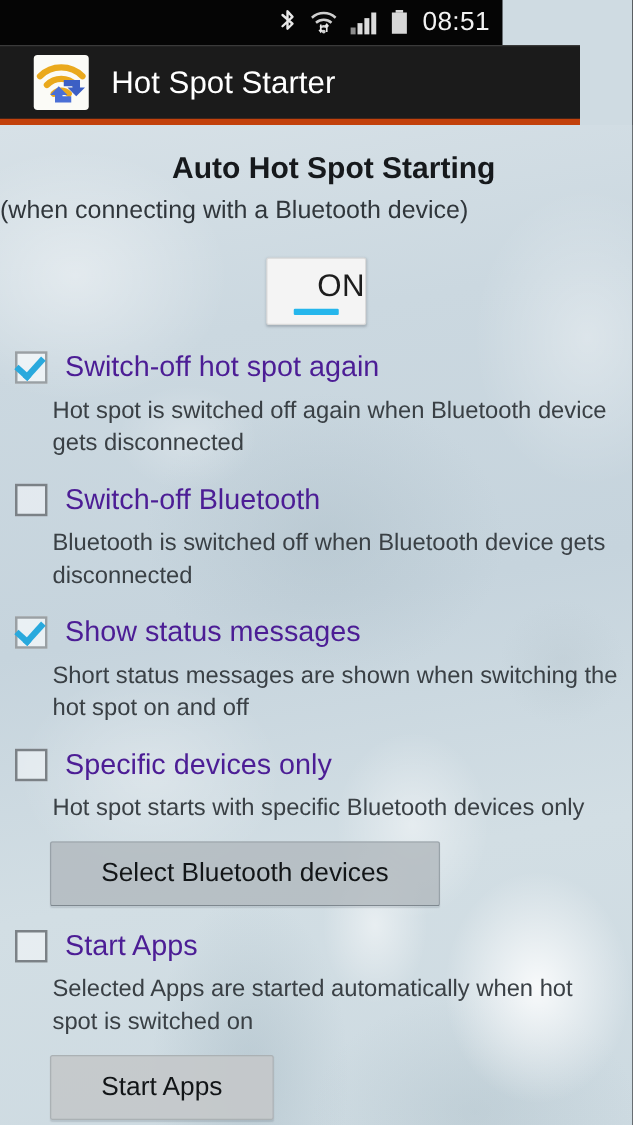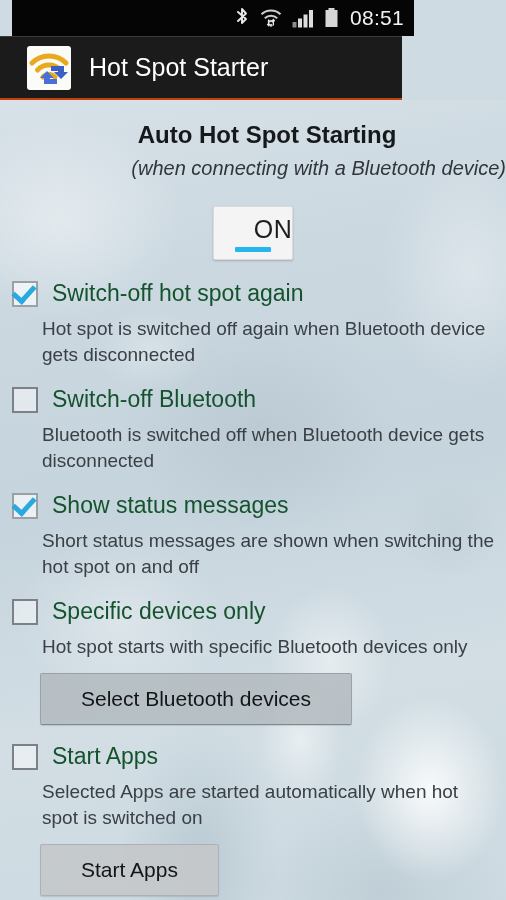--- a/index.html
+++ b/index.html
@@ -40,21 +40,21 @@
     left: 0; top: 0; right: 0; bottom: 0;
     background:
       radial-gradient(ellipse 60px 90px at 300px 640px, rgba(255,255,255,0.5) 0%, rgba(255,255,255,0) 70%),
       radial-gradient(ellipse 80px 60px at 150px 250px, rgba(255,255,255,0.25) 0%, rgba(255,255,255,0) 70%),
       radial-gradient(ellipse 70px 70px at 450px 430px, rgba(186,200,208,0.4) 0%, rgba(186,200,208,0) 72%);
   }
 
   
   .statusbar {
     position: absolute;
-    left: 12px; top: 0;
+    left: 0; top: 0;
     width: 402px; height: 36px;
     background: #050505;
     display: flex;
     align-items: center;
     justify-content: flex-end;
     padding-right: 10px;
     box-sizing: border-box;
     padding-left: 39px;
   }
   .sb-icon { margin-left: 9px; display: flex; align-items: center; }
@@ -62,24 +62,24 @@
     color: #f2f2f2;
     font-size: 21px;
     margin-left: 11px;
     letter-spacing: 0.3px;
   }
 
   
   .actionbar {
     position: absolute;
     left: 0; top: 36px;
-    width: 402px; height: 64px;
+    width: 464px; height: 64px;
     background: #1b1b1b;
     border-top: 1px solid #3a3a3a;
-    border-bottom: 2px solid #c2410c;
+    border-bottom: 5px solid #c2410c;
     box-sizing: border-box;
     display: flex;
     align-items: center;
     padding-left: 27px;
   }
   .app-icon {
     width: 44px; height: 44px;
     background: #fbfbf7;
     border-radius: 3px;
     position: relative;
@@ -100,25 +100,24 @@
   }
   .page-title {
     text-align: center;
     font-size: 24px;
     font-weight: bold;
     color: #16191c;
     margin-top: 21px;
     padding-left: 28px;
   }
   .page-subtitle {
-    text-align: right;
+    text-align: left;
     font-size: 20px;
     color: #30363b;
     margin-top: 8px;
-    font-style: italic;
   }
 
   
   .toggle-wrap {
     display: flex;
     justify-content: center;
     margin-top: 26px;
   }
   .toggle-btn {
     width: 80px;
@@ -177,21 +176,21 @@
     left: 3px;
     top: -2px;
     width: 9px;
     height: 17px;
     border: solid #29a9dd;
     border-width: 0 5px 5px 0;
     transform: rotate(42deg);
   }
   .option-label {
     font-size: 23px;
-    color: #14532d;
+    color: #4c1d95;
     margin-left: 14px;
     white-space: nowrap;
   }
   .option-desc {
     font-size: 19px;
     color: #3a4045;
     line-height: 26px;
     margin-left: 42px;
     margin-top: 9px;
     margin-right: 12px;

